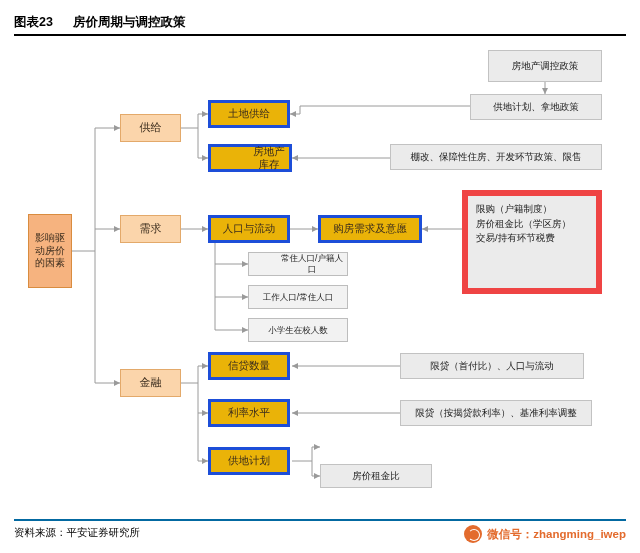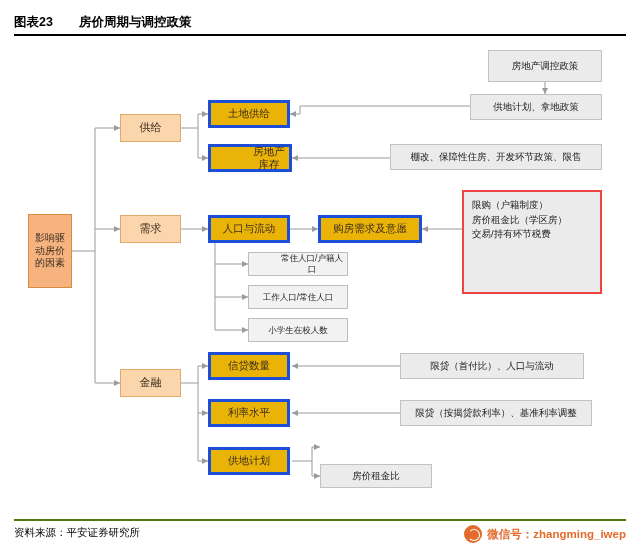--- a/index.html
+++ b/index.html
@@ -22,27 +22,27 @@
     left: 14px; top: 10px; width: 612px; height: 26px;
     border-bottom: 2px solid #000;
     display: flex; align-items: center;
   }
   .hdr-tag {
     font-size: 12.5px; font-weight: bold; color: #000;
     letter-spacing: 0px;
   }
   .hdr-title {
     font-size: 12.5px; font-weight: bold; color: #000;
-    margin-left: 26px;
+    margin-left: 20px;
   }
   
   .footer {
     position: absolute;
     left: 14px; bottom: 12px; width: 612px; height: 22px;
-    border-top: 2px solid #4d7c0f;
+    border-top: 2px solid #0369a1;
     display: flex; align-items: center;
   }
   .footer-text {
     font-size: 10.5px; color: #000; margin-top: 4px;
   }
   
   #canvas {
     position: absolute;
     left: 0; top: 36px; width: 640px; height: 490px;
   }
@@ -91,21 +91,21 @@
     font-size: 8.5px;
   }
   
   .node.policy {
     background: #ebebeb;
     border: 1px solid #c2c2c2;
     font-size: 9.5px;
   }
   .node.policy-multi {
     background: #ebebeb;
-    border: 2px solid #ef4444;
+    border: 6px solid #ef4444;
     font-size: 9.5px;
     justify-content: flex-start;
     text-align: left;
     padding: 6px 8px;
     flex-direction: column;
     align-items: flex-start;
     line-height: 1.55;
   }
   
   .watermark {

